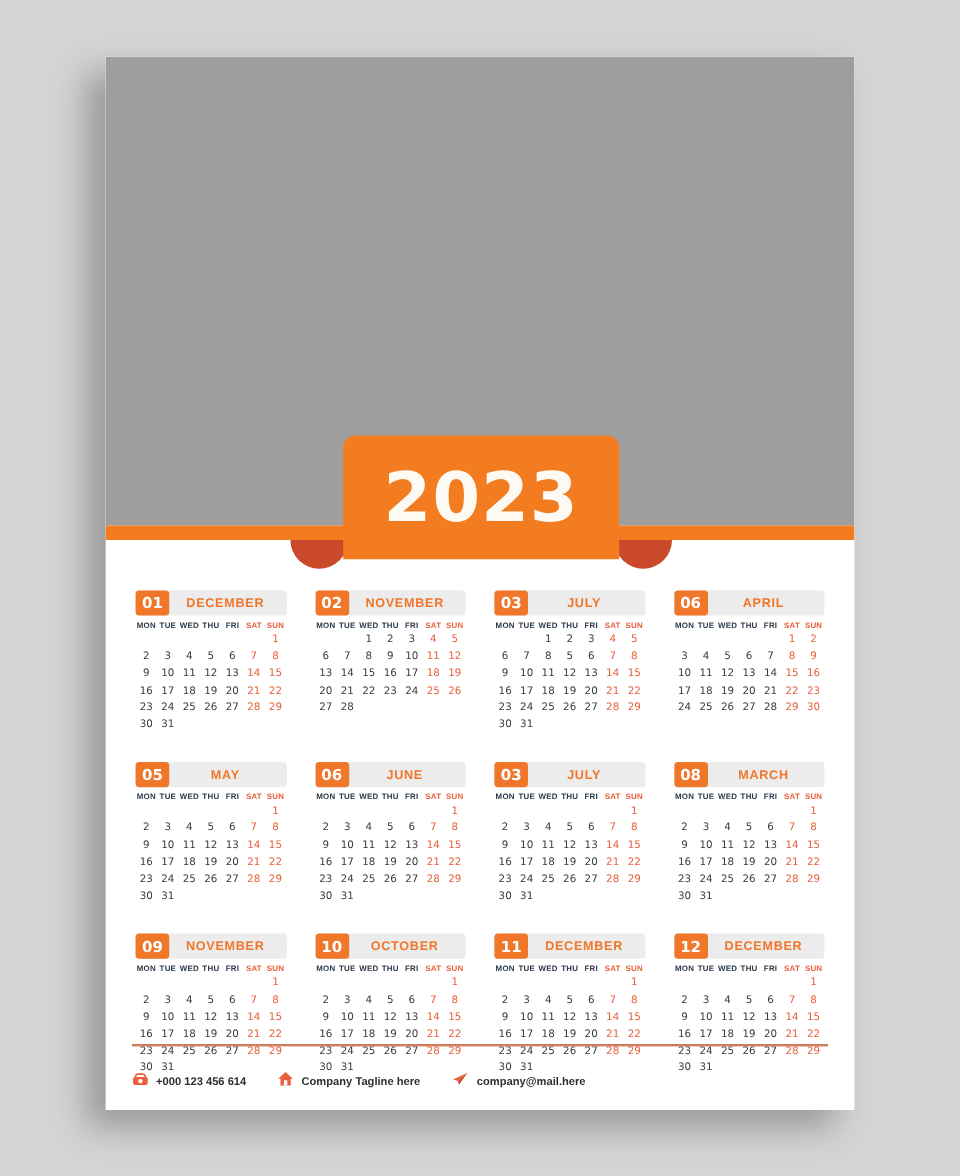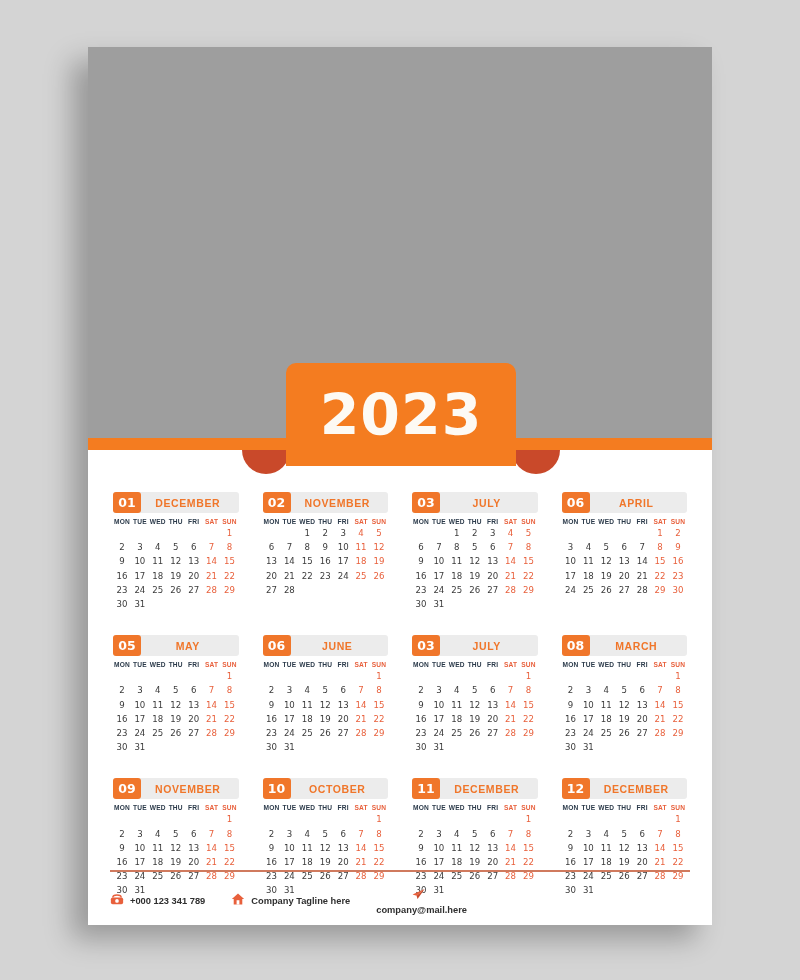--- a/index.html
+++ b/index.html
@@ -212,21 +212,21 @@
     font-size: 7.2px;
     letter-spacing: 2.1px;
     color: #d98a6a;
   }
 
   .contact {
     display: flex;
     align-items: center;
     margin-right: 26px;
   }
-  .contact:last-child { margin-right: 0; flex-direction: column; }
+  .contact:last-child { margin-right: 0; }
   .contact .ci { flex: none; margin-right: 6px; display: block; }
   .contact .ctext {
     font-size: 9.3px;
     font-weight: bold;
     color: #2f2f2f;
   }
 </style>
 </head>
 <body>
 
@@ -1134,21 +1134,21 @@
 
 
       <div class="contact">
         <span class="ci">
           <svg width="14" height="14" viewBox="0 0 16 16">
             <rect x="1" y="6.4" width="14" height="7.6" rx="2" fill="#e8603c"></rect>
             <path d="M3.2 6.2 C3.2 2.4 12.8 2.4 12.8 6.2" fill="none" stroke="#e8603c" stroke-width="1.6"></path>
             <circle cx="8" cy="10.2" r="2.1" fill="#ffffff"></circle>
           </svg>
         </span>
-        <span class="ctext">+000 123 341 789</span>
+        <span class="ctext">+000 123 456 614</span>
       </div>
 
       <div class="contact">
         <span class="ci">
           <svg width="14" height="14" viewBox="0 0 16 16">
             <path d="M8 1.6 L15 8 L12.9 8 L12.9 14.4 L3.1 14.4 L3.1 8 L1 8 Z" fill="#e8603c"></path>
             <rect x="6.4" y="9.4" width="3.2" height="5" fill="#ffffff"></rect>
           </svg>
         </span>
         <span class="ctext">Company Tagline here</span>

